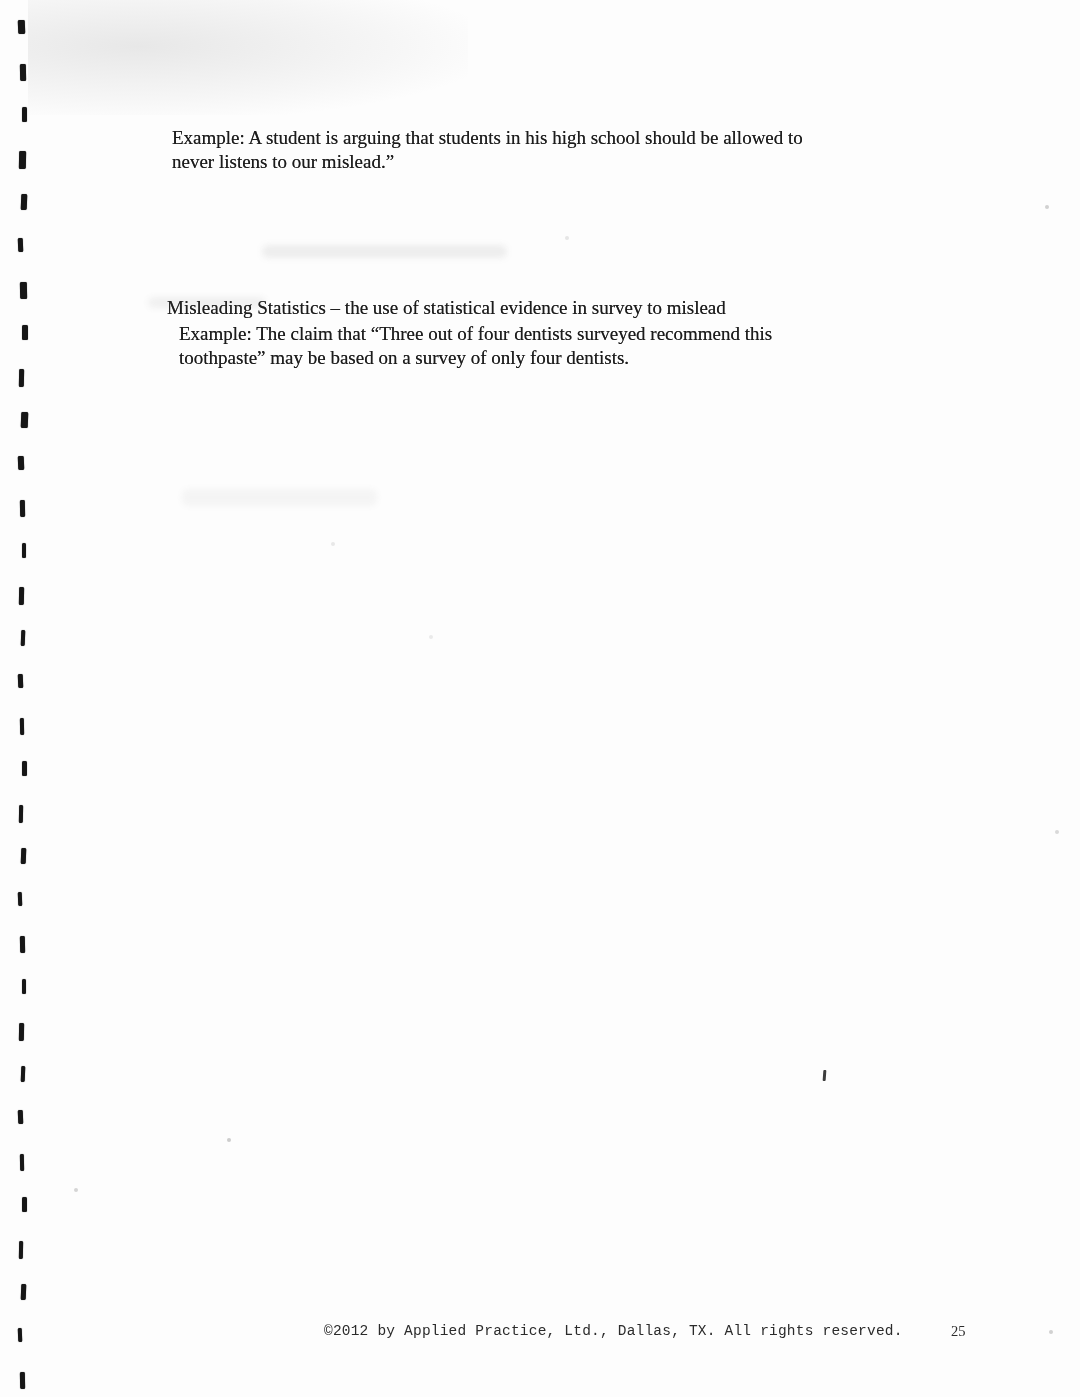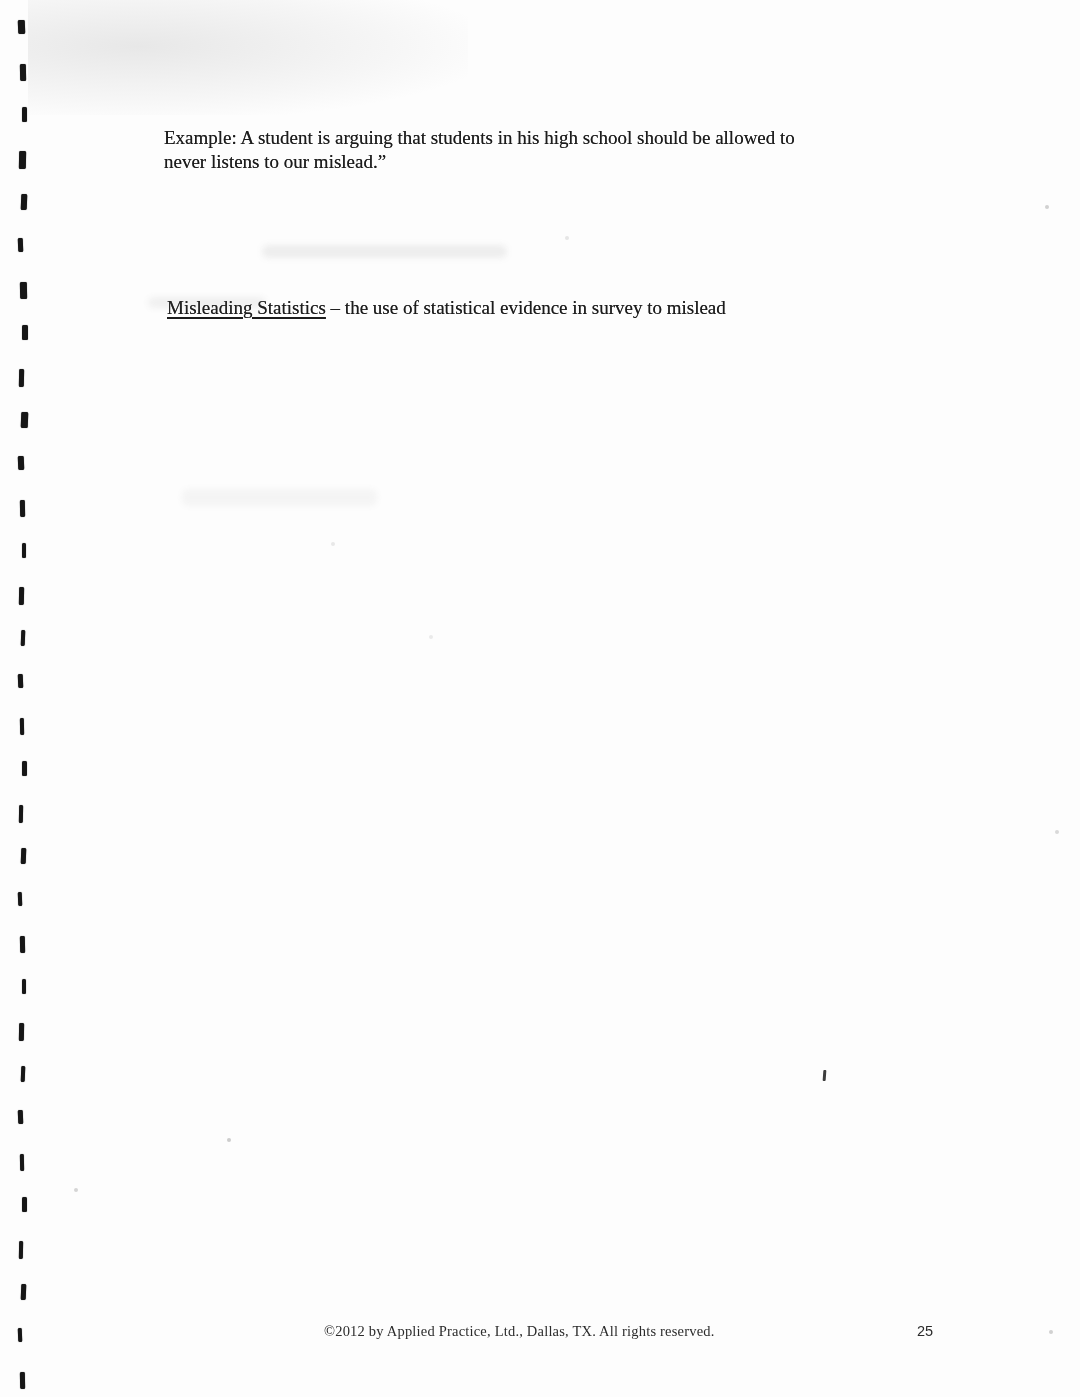--- a/index.html
+++ b/index.html
@@ -33,32 +33,31 @@
   }
 
   .textline {
     white-space: pre;
     font-size: 19px;
     line-height: 24px;
     color: #1c1c1c;
     text-shadow: 0 0 0.5px rgba(25,25,25,0.75);
   }
   .para { position: absolute; }
-  .p1 { left: 164px; top: 126px; }
+  .p1 { left: 172px; top: 126px; }
   .p2 { left: 179px; top: 322px; }
 
   .term-line {
     position: absolute; left: 148px; top: 272px;
     font-size: 19px; line-height: 24px;
     color: #1c1c1c;
     text-shadow: 0 0 0.5px rgba(25,25,25,0.75);
     white-space: pre;
   }
   .term-title {
-    text-decoration: underline;
     text-decoration-thickness: 1.5px;
     text-underline-offset: 3px;
   }
 
   
   .bleed {
     position: absolute;
     background: rgba(125,125,125,0.22);
     filter: blur(3px);
     border-radius: 6px;
@@ -85,29 +84,29 @@
      1046px  206px 0 1px rgba(110,110,110,0.30),
      1056px  831px 0 1px rgba(110,110,110,0.25),
      1050px 1331px 0 1px rgba(110,110,110,0.30),
       566px  237px 0 1px rgba(140,140,140,0.20),
       332px  543px 0 1px rgba(150,150,150,0.20),
       430px  636px 0 1px rgba(150,150,150,0.18);
   }
 
   .footer-copyright {
     position: absolute; left: 324px; top: 1322px;
-    font-family: Liberation Serif, serif;
+    font-family: Liberation Mono, monospace;
     font-size: 14.5px; line-height: 18px;
     color: #2b2b2b;
     letter-spacing: 0.2px;
     white-space: pre;
   }
   .footer-page {
-    position: absolute; left: 917px; top: 1322px;
-    font-family: Liberation Sans, sans-serif;
+    position: absolute; left: 951px; top: 1322px;
+    font-family: Liberation Serif, serif;
     font-size: 14.5px; line-height: 18px;
     color: #2b2b2b;
   }
 </style>
 </head>
 <body>
 
 <div class="page">
 
   <div class="shade-topleft"></div>
@@ -149,20 +148,24 @@
 
   <div class="para p1">
     <div class="textline">Example: A student is arguing that students in his high school should be allowed to</div>
     <div class="textline">never listens to our mislead.”</div>
   </div>
 
   <div class="term-line">
     <span class="term-title">Misleading Statistics</span><span class="term-def"> – the use of statistical evidence in survey to mislead</span>
   </div>
 
+  <div class="para p2">
+    <div class="textline">Example: The claim that “Three out of four dentists surveyed recommend this</div>
+    <div class="textline">toothpaste” may be based on a survey of only four dentists.</div>
+  </div>
 
   <div class="bleed bleed1"></div>
   <div class="bleed bleed2"></div>
   <div class="bleed smudge1"></div>
   <div class="speck-dark"></div>
   <div class="noise"></div>
 
   <div>
     <span class="footer-copyright">©2012 by Applied Practice, Ltd., Dallas, TX. All rights reserved.</span>
     <span class="footer-page">25</span>

